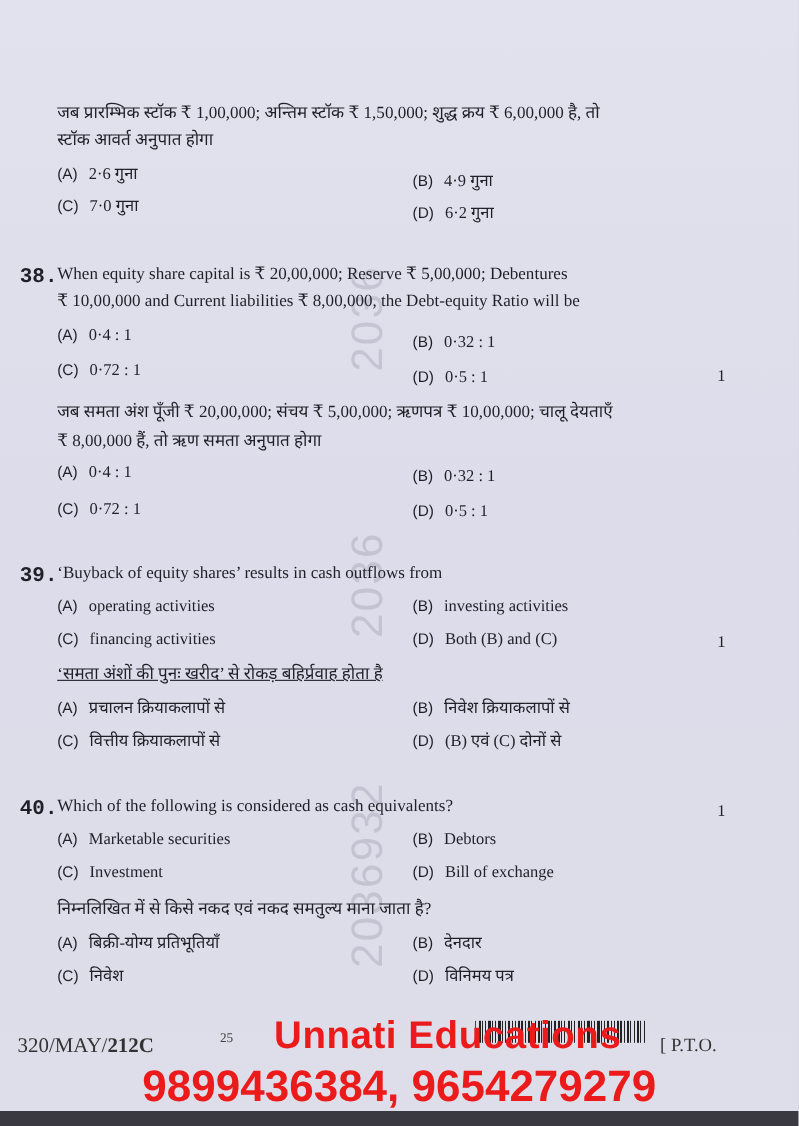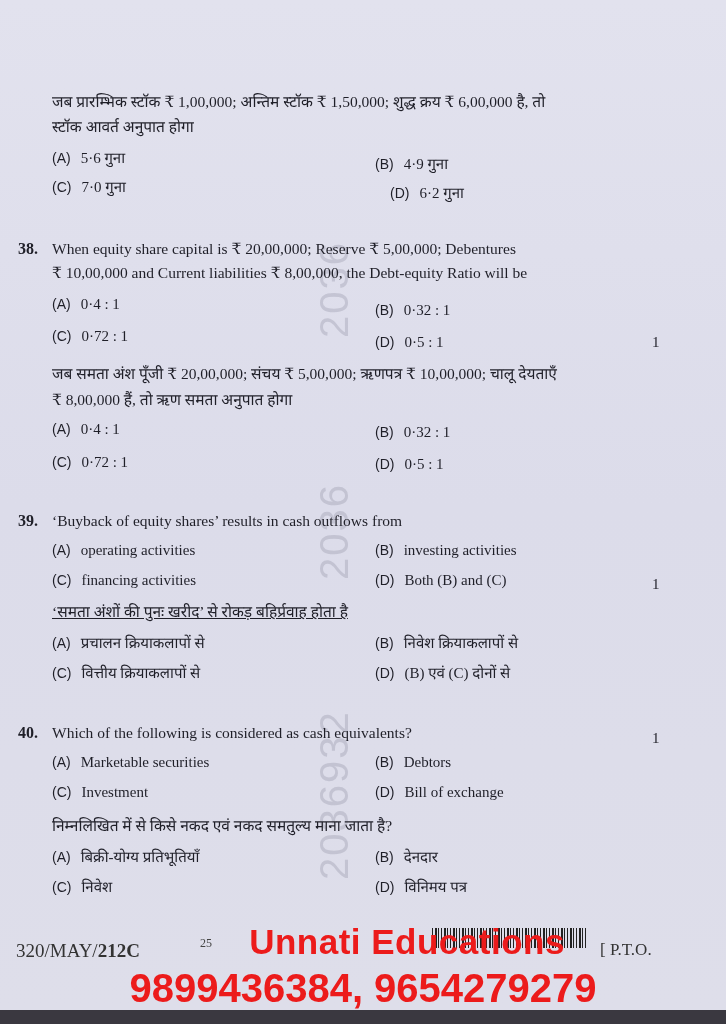--- a/index.html
+++ b/index.html
@@ -20,21 +20,21 @@
   }
   .watermark {
     position: absolute; left: 312px; width: 40px;
     font-family: "Liberation Sans", sans-serif;
     font-size: 40px; color: rgba(120,120,140,0.25);
     writing-mode: vertical-rl; transform: rotate(180deg);
     letter-spacing: 2px;
   }
   .q { position: absolute; left: 0; width: 726px; }
   .line { position: absolute; font-size: 15.5px; white-space: nowrap; }
-  .qnum { position: absolute; left: 18px; font-weight: bold; font-size: 16px; font-family: Liberation Serif, serif; }
+  .qnum { position: absolute; left: 18px; font-weight: bold; font-size: 19px; font-family: Liberation Mono, monospace; }
   .opt { position: absolute; font-size: 15px; white-space: nowrap; }
   .opt .lbl { font-family: "Liberation Sans", sans-serif; font-size: 14px; margin-right: 10px; }
   .marks { position: absolute; left: 652px; font-size: 15px; }
   .footer-code { position: absolute; left: 16px; top: 940px; font-size: 19px; color: #333; }
   .footer-code b { font-weight: bold; }
   .page-no { position: absolute; left: 200px; top: 936px; font-size: 12px; color: #444; }
   .barcode { position: absolute; left: 432px; top: 928px; width: 156px; height: 20px;
     background: repeating-linear-gradient(90deg, #222 0 1px, transparent 1px 3px, #222 3px 5px, transparent 5px 6px, #222 6px 7px, transparent 7px 9px);
   }
   .pto { position: absolute; left: 600px; top: 940px; font-size: 17px; color: #333; }
@@ -54,24 +54,24 @@
 
 <div class="page">
 
   <div class="watermark" style="top:188px;height:150px;">2036</div>
   <div class="watermark" style="top:440px;height:140px;">2036</div>
   <div class="watermark" style="top:720px;height:160px;">2036932</div>
 
   <div class="q">
     <div class="line" style="left:52px;top:90px;">जब प्रारम्भिक स्टॉक ₹ 1,00,000; अन्तिम स्टॉक ₹ 1,50,000; शुद्ध क्रय ₹ 6,00,000 है, तो</div>
     <div class="line" style="left:52px;top:115px;">स्टॉक आवर्त अनुपात होगा</div>
-    <div class="opt" style="left:52px;top:147px;"><span class="lbl">(A)</span><span>5·6 गुना</span></div>
+    <div class="opt" style="left:52px;top:147px;"><span class="lbl">(A)</span><span>2·6 गुना</span></div>
     <div class="opt" style="left:375px;top:153px;"><span class="lbl">(B)</span><span>4·9 गुना</span></div>
     <div class="opt" style="left:52px;top:176px;"><span class="lbl">(C)</span><span>7·0 गुना</span></div>
-    <div class="opt" style="left:390px;top:182px;text-align:center;"><span class="lbl">(D)</span><span>6·2 गुना</span></div>
+    <div class="opt" style="left:375px;top:182px;text-align:center;"><span class="lbl">(D)</span><span>6·2 गुना</span></div>
   </div>
 
   <div class="q">
     <div class="qnum" style="top:240px;">38.</div>
     <div class="line" style="left:52px;top:240px;">When equity share capital is ₹ 20,00,000; Reserve ₹ 5,00,000; Debentures</div>
     <div class="line" style="left:52px;top:264px;">₹ 10,00,000 and Current liabilities ₹ 8,00,000, the Debt-equity Ratio will be</div>
     <div class="opt" style="left:52px;top:296px;"><span class="lbl">(A)</span><span>0·4 : 1</span></div>
     <div class="opt" style="left:375px;top:302px;"><span class="lbl">(B)</span><span>0·32 : 1</span></div>
     <div class="opt" style="left:52px;top:328px;"><span class="lbl">(C)</span><span>0·72 : 1</span></div>
     <div class="opt" style="left:375px;top:334px;"><span class="lbl">(D)</span><span>0·5 : 1</span></div>

